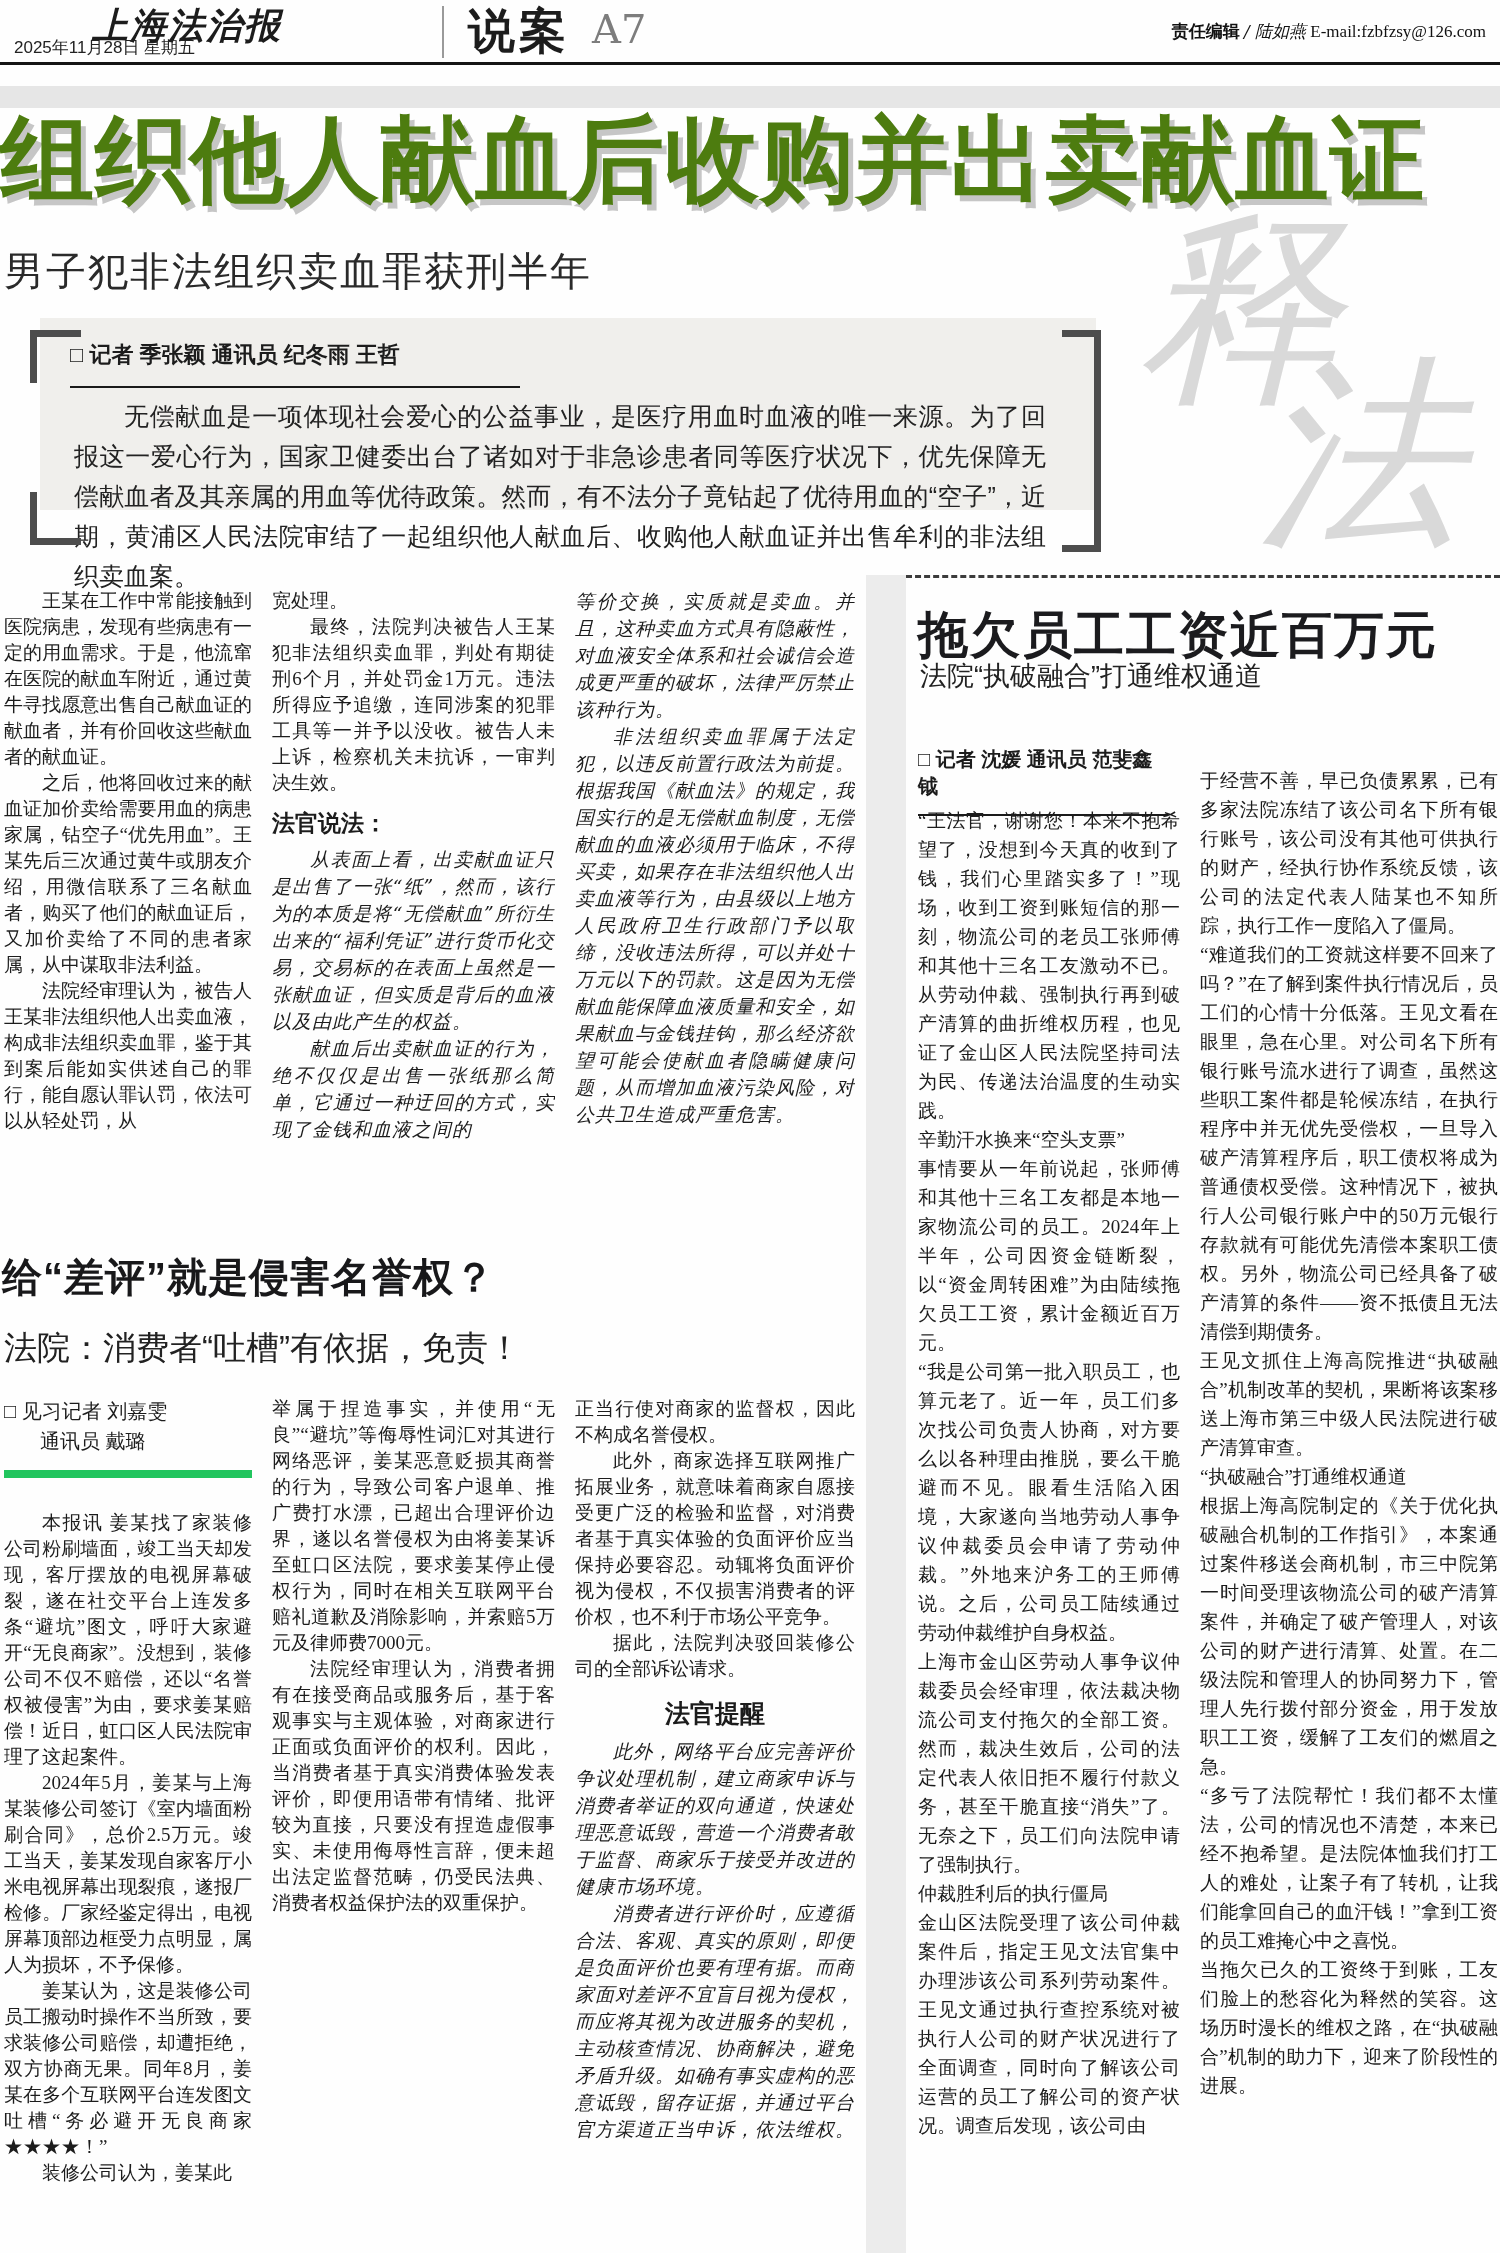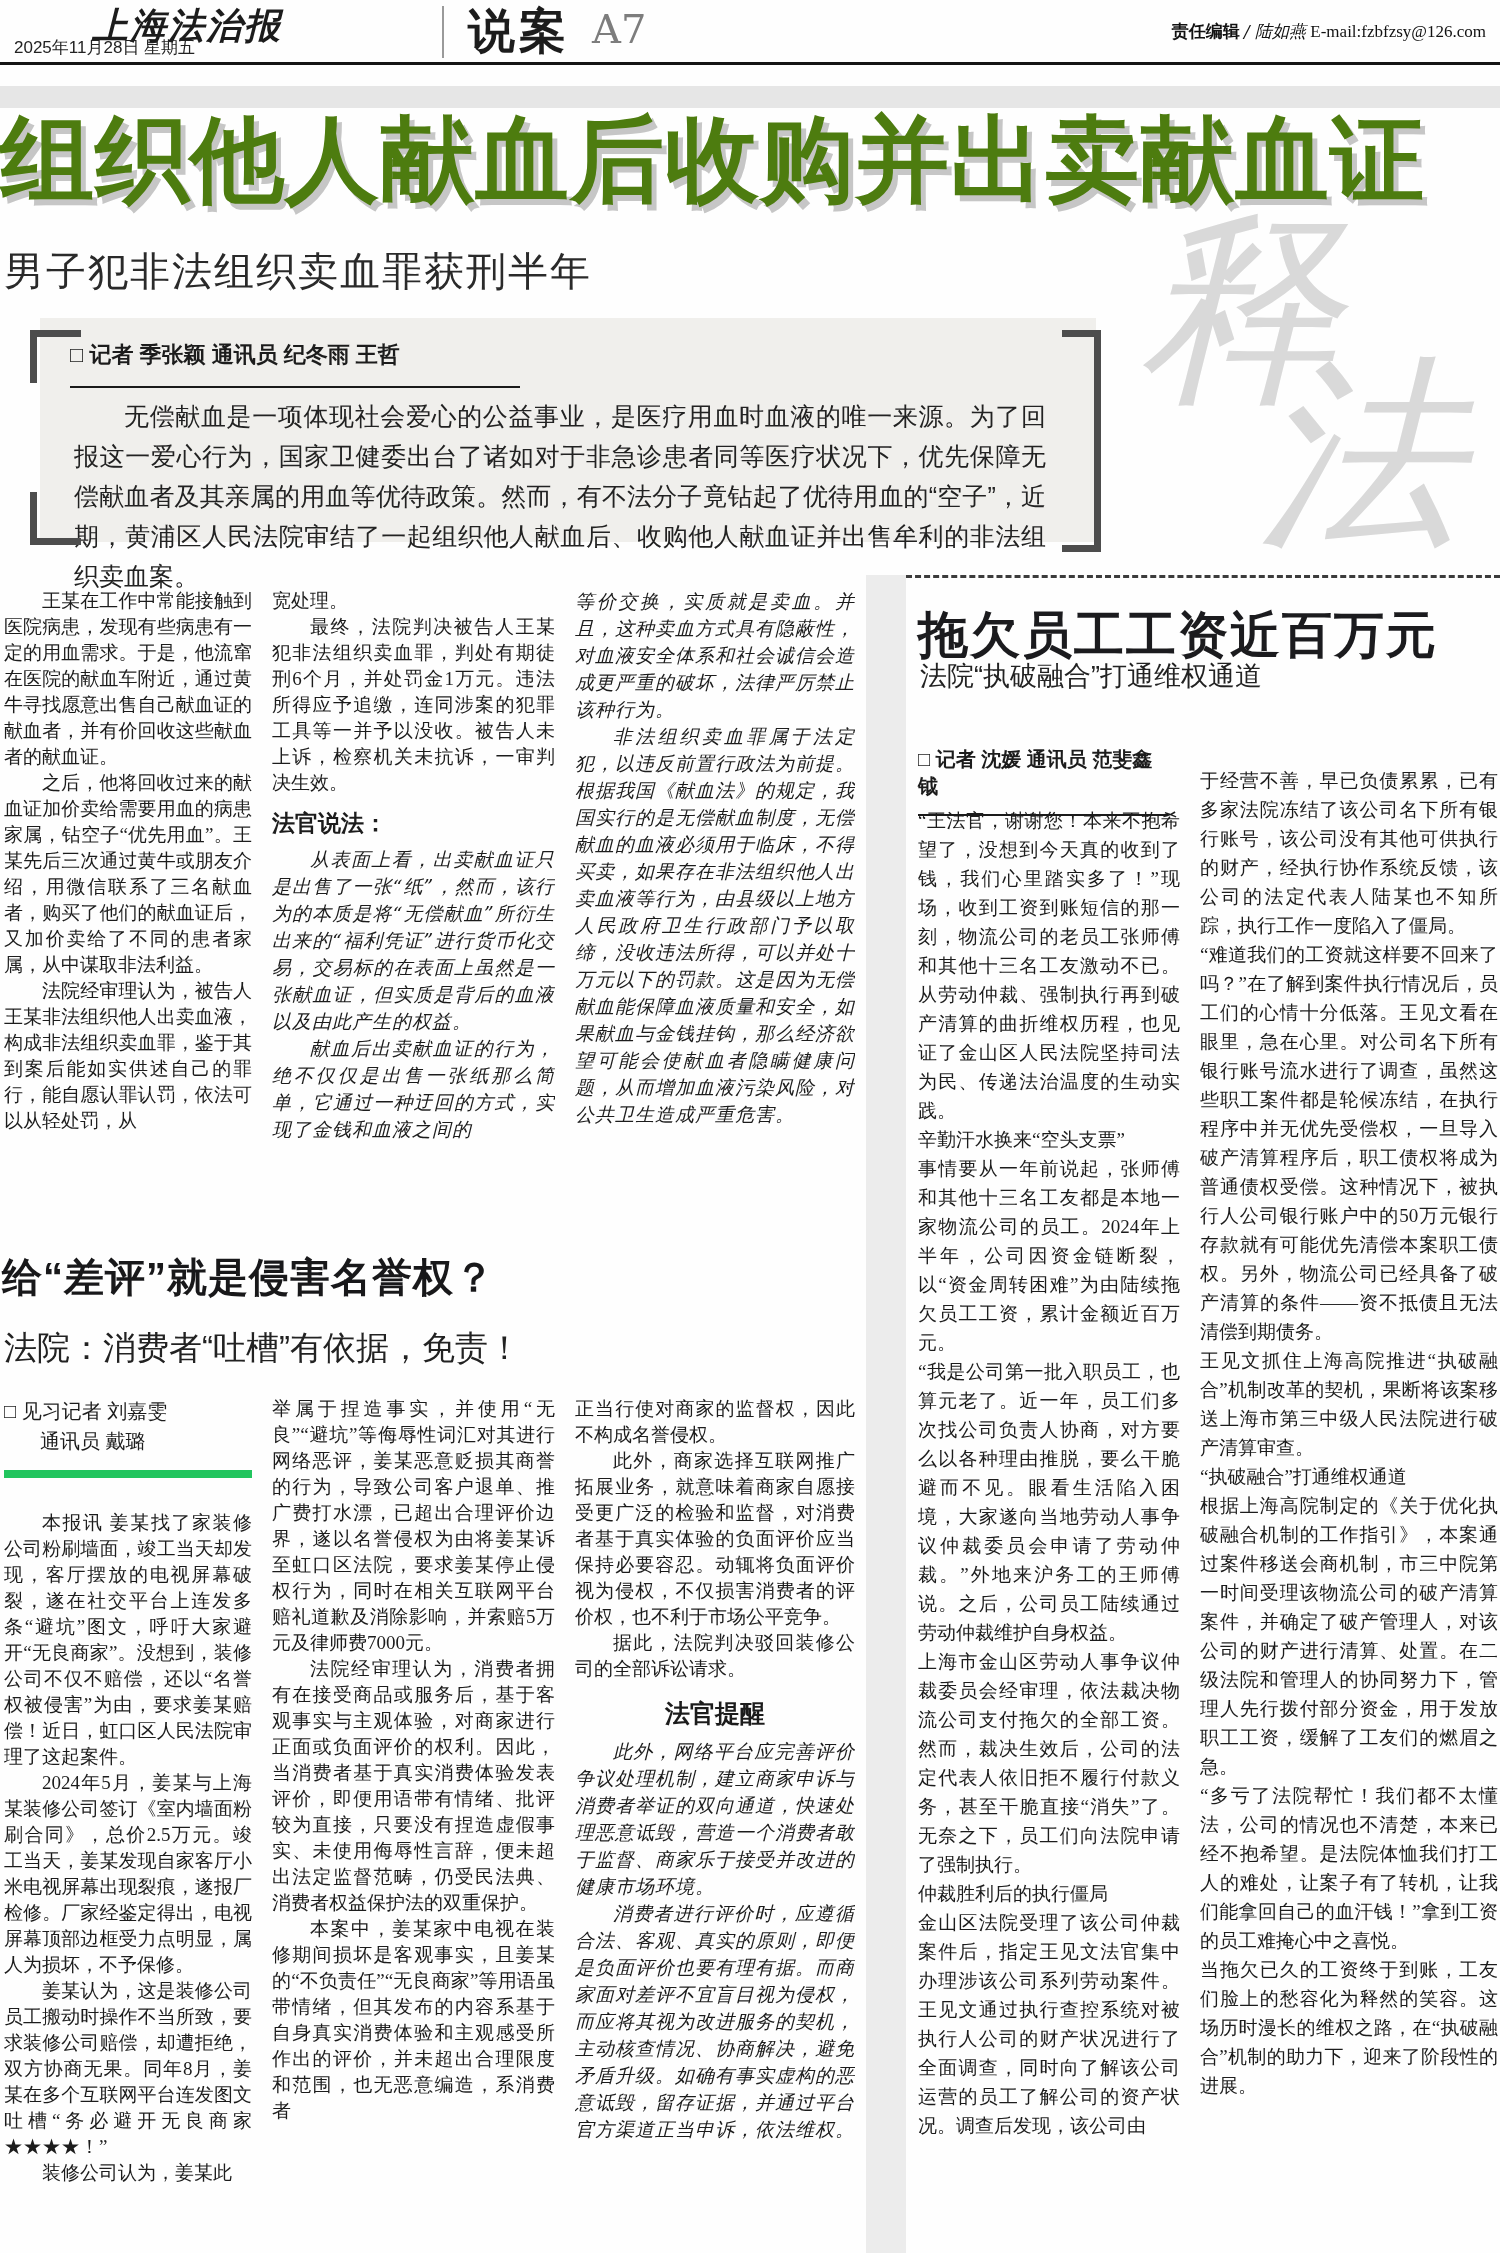--- a/index.html
+++ b/index.html
@@ -21,21 +21,21 @@
   
   .a1-headline{position:absolute;left:0px;top:106px;width:1500px;white-space:nowrap;
                font-size:94px;line-height:1.15;font-weight:900;font-family:"Liberation Sans",sans-serif;
                color:#4d7c0f;text-shadow:5px 6px 0 #c6c6c6;letter-spacing:1px;}
   .a1-subtitle{position:absolute;left:4px;top:244px;font-size:40px;font-family:"Liberation Sans",sans-serif;
                color:#2a2a2a;letter-spacing:2px;}
   .wm{position:absolute;font-family:"DejaVu Serif",serif;font-style:italic;color:#d9d9d9;z-index:0;
       font-size:205px;line-height:1;}
   .wm.c1{left:1135px;top:208px;}
   .wm.c2{left:1258px;top:352px;}
-  .introbox{position:absolute;left:40px;top:318px;width:1056px;height:224px;background:#f0efec;z-index:1;}
+  .introbox{position:absolute;left:40px;top:318px;width:1056px;height:192px;background:#f0efec;z-index:1;}
   .bk{position:absolute;z-index:2;}
   .bk-tl{left:30px;top:330px;width:44px;height:46px;border-left:7px solid #4d4d4d;border-top:7px solid #4d4d4d;}
   .bk-bl{left:30px;top:492px;width:44px;height:46px;border-left:7px solid #4d4d4d;border-bottom:7px solid #4d4d4d;}
   .bk-r{left:1062px;top:330px;width:32px;height:208px;border-right:7px solid #4d4d4d;
         border-top:7px solid #4d4d4d;border-bottom:7px solid #4d4d4d;}
   .introbox .byline{position:absolute;left:30px;top:22px;font-size:22px;font-weight:bold;
         font-family:"Liberation Sans",sans-serif;border-bottom:2px solid #1a1a1a;padding:0 120px 16px 0;}
   .introbox .lead{position:absolute;left:34px;top:78px;width:972px;font-size:25px;line-height:40px;
         font-family:"Liberation Sans",sans-serif;color:#222;text-align:justify;text-indent:2em;}
   
@@ -134,21 +134,20 @@
     <div>
         <p class="p">本报讯 姜某找了家装修公司粉刷墙面，竣工当天却发现，客厅摆放的电视屏幕破裂，遂在社交平台上连发多条“避坑”图文，呼吁大家避开“无良商家”。没想到，装修公司不仅不赔偿，还以“名誉权被侵害”为由，要求姜某赔偿！近日，虹口区人民法院审理了这起案件。</p>
         <p class="p">2024年5月，姜某与上海某装修公司签订《室内墙面粉刷合同》，总价2.5万元。竣工当天，姜某发现自家客厅小米电视屏幕出现裂痕，遂报厂检修。厂家经鉴定得出，电视屏幕顶部边框受力点明显，属人为损坏，不予保修。</p>
         <p class="p">姜某认为，这是装修公司员工搬动时操作不当所致，要求装修公司赔偿，却遭拒绝，双方协商无果。同年8月，姜某在多个互联网平台连发图文吐槽“务必避开无良商家 ★★★★！”</p>
         <p class="p">装修公司认为，姜某此</p>
       </div>
   </div>
   <div class="col a3col a1c2">
       <p class="pn">举属于捏造事实，并使用“无良”“避坑”等侮辱性词汇对其进行网络恶评，姜某恶意贬损其商誉的行为，导致公司客户退单、推广费打水漂，已超出合理评价边界，遂以名誉侵权为由将姜某诉至虹口区法院，要求姜某停止侵权行为，同时在相关互联网平台赔礼道歉及消除影响，并索赔5万元及律师费7000元。</p>
       <p class="p">法院经审理认为，消费者拥有在接受商品或服务后，基于客观事实与主观体验，对商家进行正面或负面评价的权利。因此，当消费者基于真实消费体验发表评价，即便用语带有情绪、批评较为直接，只要没有捏造虚假事实、未使用侮辱性言辞，便未超出法定监督范畴，仍受民法典、消费者权益保护法的双重保护。</p>
-      <p class="p">本案中，姜某家中电视在装修期间损坏是客观事实，且姜某的“不负责任”“无良商家”等用语虽带情绪，但其发布的内容系基于自身真实消费体验和主观感受所作出的评价，并未超出合理限度和范围，也无恶意编造，系消费者</p>
     </div>
   <div class="col a3col a1c3">
       <p class="pn">正当行使对商家的监督权，因此不构成名誉侵权。</p>
       <p class="p">此外，商家选择互联网推广拓展业务，就意味着商家自愿接受更广泛的检验和监督，对消费者基于真实体验的负面评价应当保持必要容忍。动辄将负面评价视为侵权，不仅损害消费者的评价权，也不利于市场公平竞争。</p>
       <p class="p">据此，法院判决驳回装修公司的全部诉讼请求。</p>
       <p class="hc">法官提醒</p>
       <p class="k">此外，网络平台应完善评价争议处理机制，建立商家申诉与消费者举证的双向通道，快速处理恶意诋毁，营造一个消费者敢于监督、商家乐于接受并改进的健康市场环境。</p>
       <p class="k">消费者进行评价时，应遵循合法、客观、真实的原则，即便是负面评价也要有理有据。而商家面对差评不宜盲目视为侵权，而应将其视为改进服务的契机，主动核查情况、协商解决，避免矛盾升级。如确有事实虚构的恶意诋毁，留存证据，并通过平台官方渠道正当申诉，依法维权。</p>
     </div>
 

